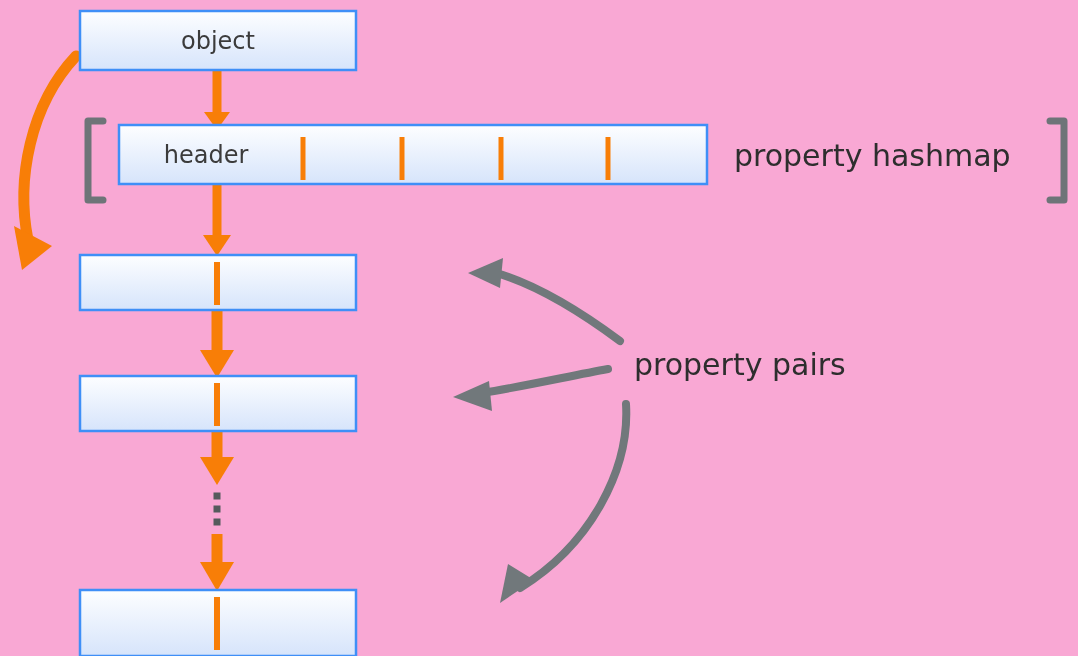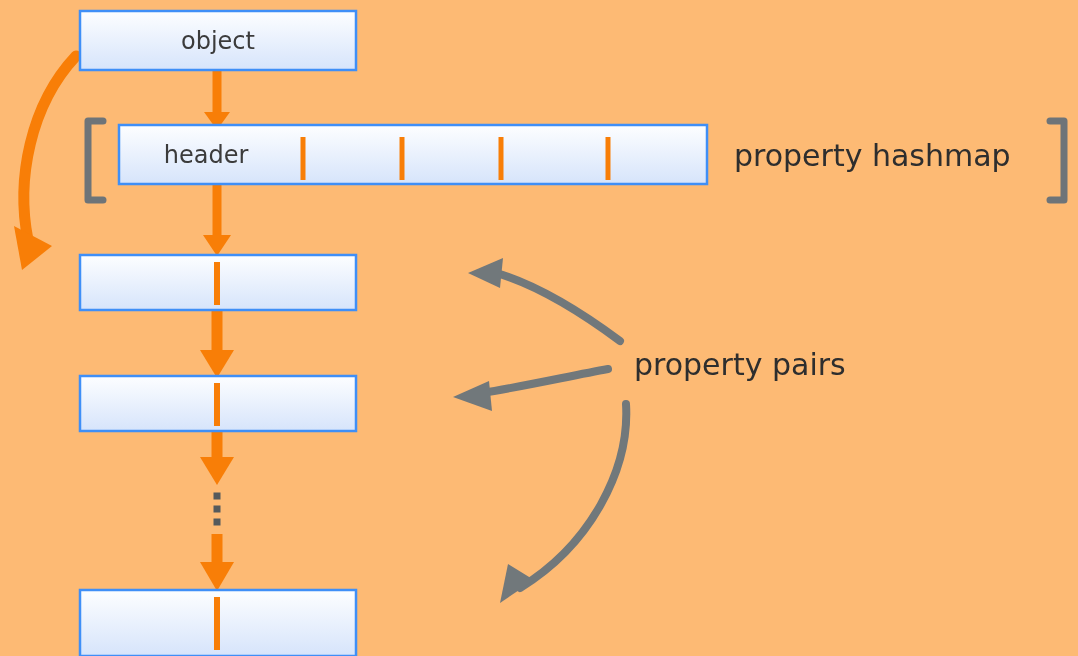--- a/index.html
+++ b/index.html
@@ -10,21 +10,21 @@
   body {
     width: 1078px;
     height: 656px;
     overflow: hidden;
     font-family: "DejaVu Sans", "Liberation Sans", sans-serif;
   }
   #diagram-root {
     position: relative;
     width: 1078px;
     height: 656px;
-    background: #fdba74;
+    background: #f9a8d4;
   }
   #diagram-svg {
     position: absolute;
     top: 0;
     left: 0;
     width: 1078px;
     height: 656px;
     display: block;
   }
   .box-label {

